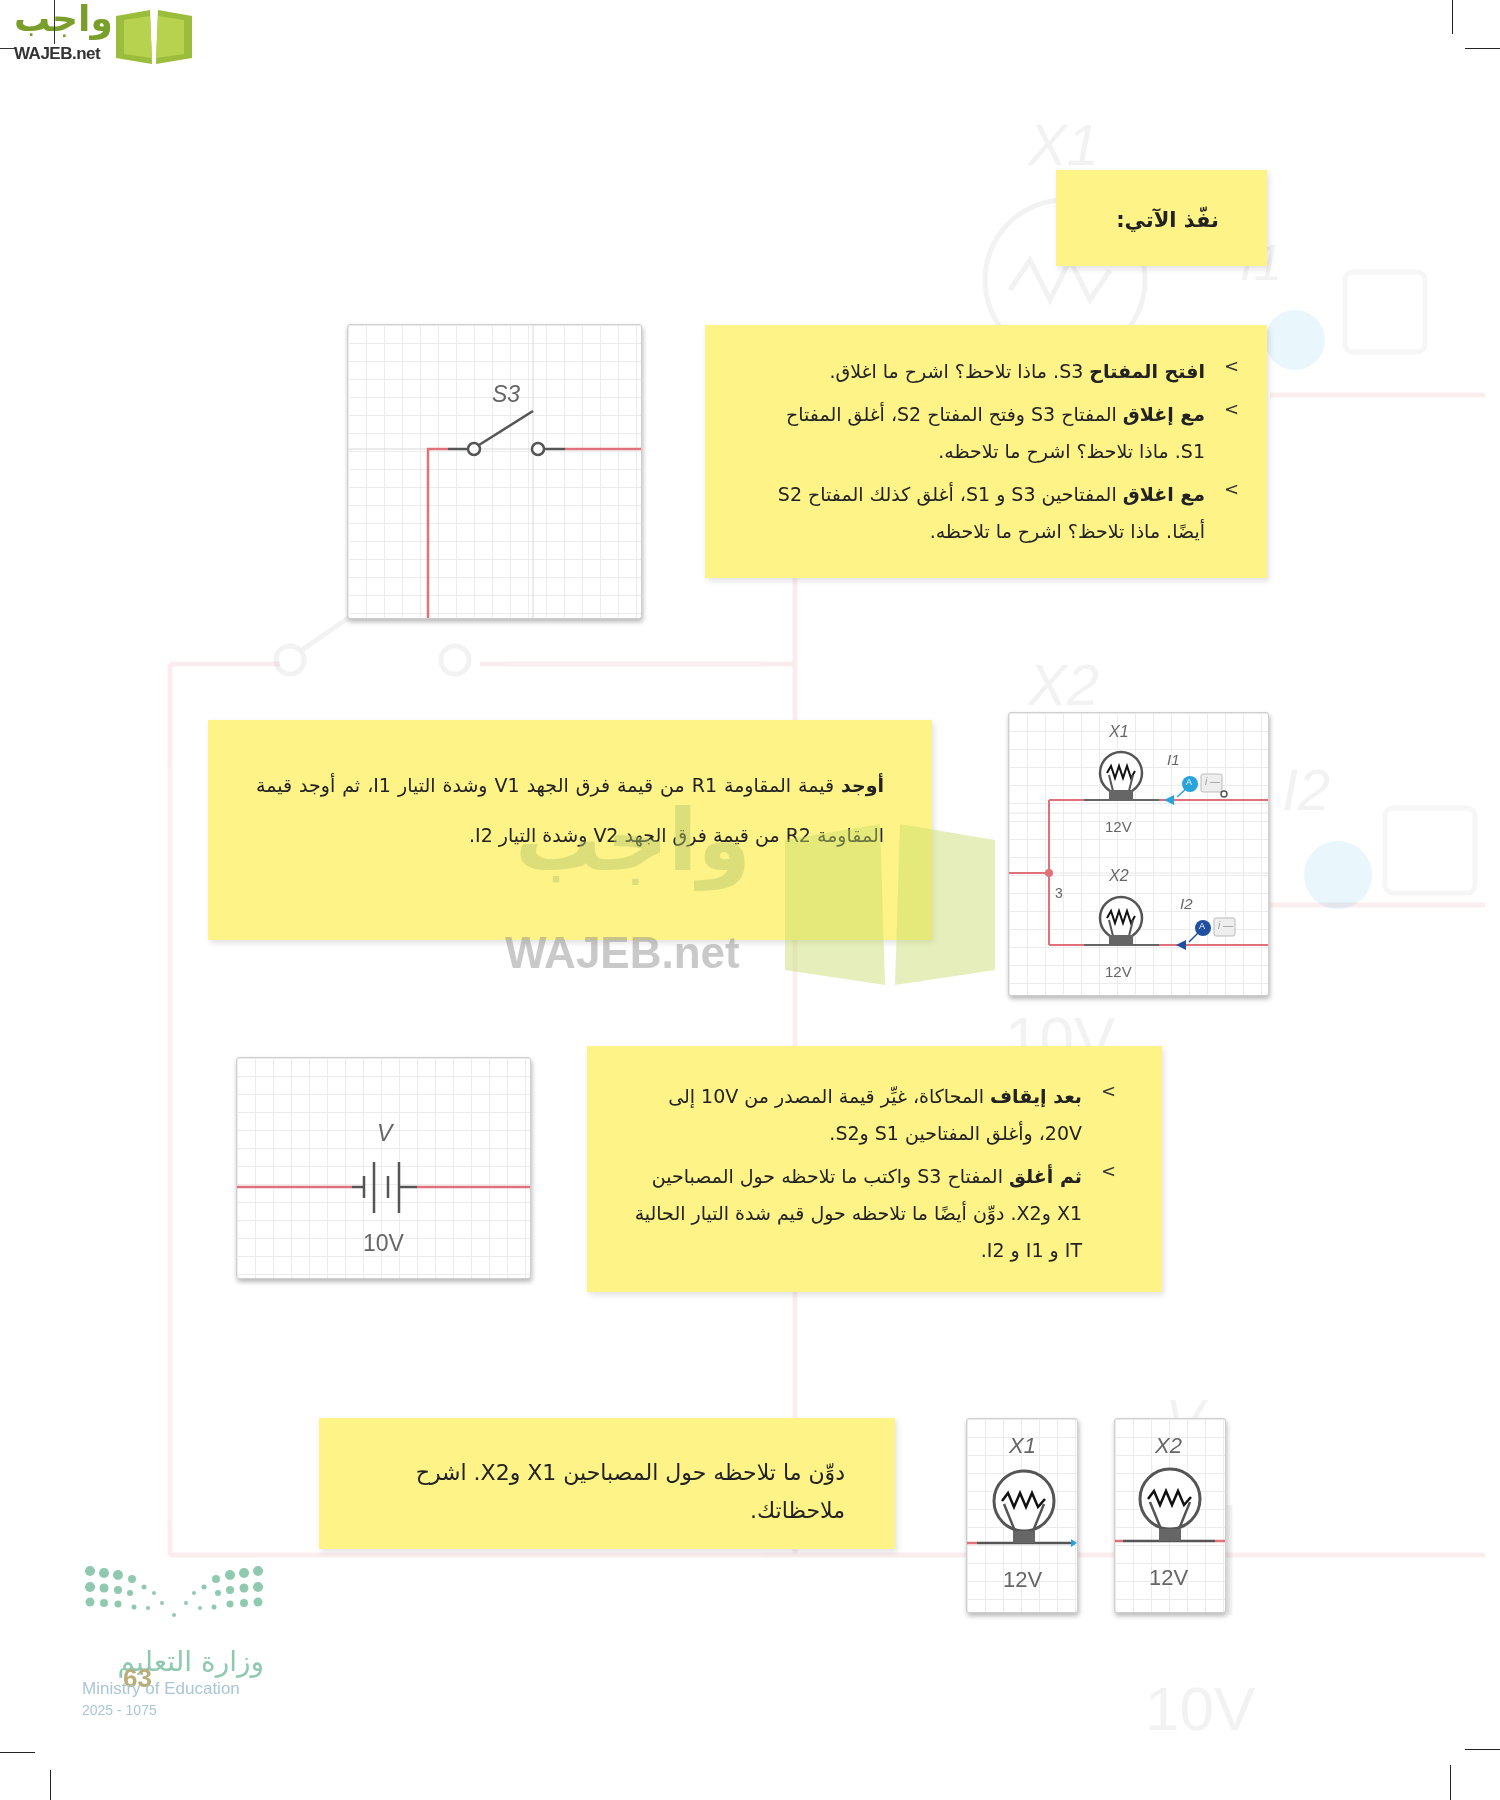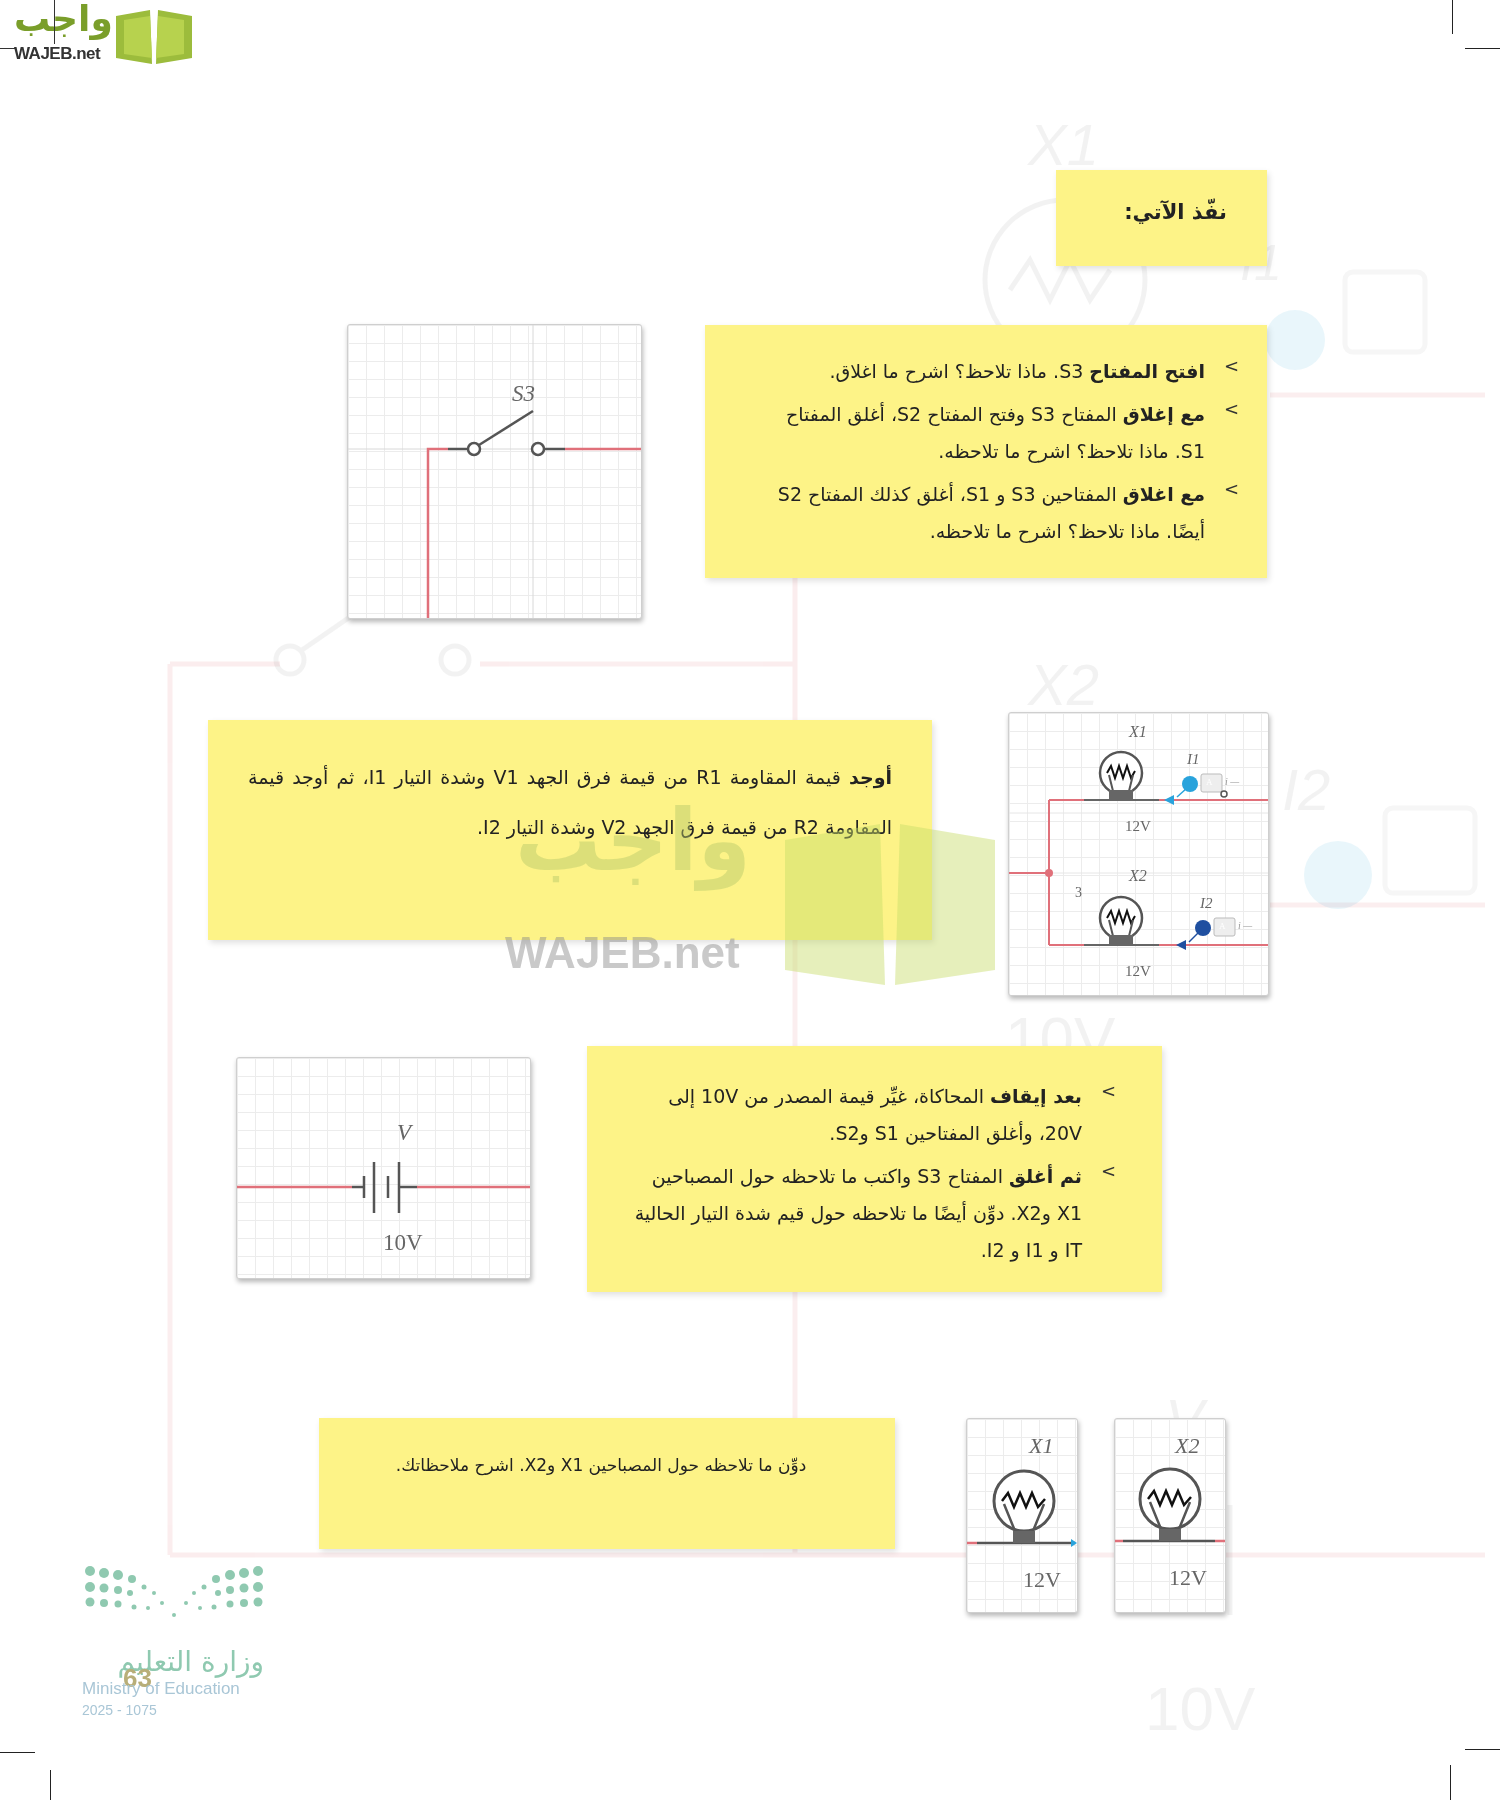--- a/index.html
+++ b/index.html
@@ -1,24 +1,24 @@
 <!DOCTYPE html>
 <html><head>
 <meta charset="utf-8">
 <style>
   html,body{margin:0;padding:0;}
   body{width:1500px;height:1800px;position:relative;background:#ffffff;overflow:hidden;font-family:"DejaVu Sans",sans-serif;}
   .abs{position:absolute;}
   .note{position:absolute;background:#fdf387;box-shadow:2px 3px 6px rgba(0,0,0,0.12);direction:rtl;color:#222;font-family:"DejaVu Sans",sans-serif;}
-  .note p{margin:0;}
+  .note p{margin:8px;}
   .panel{position:absolute;background-color:#fff;border:1px solid #cfcfcf;border-radius:3px;box-shadow:1px 3px 5px rgba(0,0,0,0.28);
     background-image:linear-gradient(#ececec 1px,transparent 1px),linear-gradient(90deg,#ececec 1px,transparent 1px);
     background-size:18px 18px;overflow:hidden;}
   .panel svg{position:absolute;left:0;top:0;}
-  .lbl{position:absolute;color:#666;font-family:Liberation Serif, serif;padding-left:20px;}
+  .lbl{position:absolute;color:#666;font-family:Liberation Sans, sans-serif;}
   .it{font-style:italic;}
   .bullet-row{display:flex;align-items:flex-start;}
   .chev{width:34px;flex:0 0 34px;text-align:right;font-size:18px;color:#333;padding-top:2px;}
   .btext{flex:1;font-size:19px;line-height:37px;}
   b{font-weight:bold;}
   .crop{position:absolute;background:#222;}
 </style>
 </head>
 <body>
 
@@ -200,21 +200,21 @@
     <span class="chev">&gt;</span>
     <span class="btext"><b>بعد إيقاف</b><span> المحاكاة، غيِّر قيمة المصدر من 10V إلى 20V، وأغلق المفتاحين S1 وS2.</span></span>
   </div>
   <div class="bullet-row" style="margin-top:6px;">
     <span class="chev">&gt;</span>
     <span class="btext"><b>ثم أغلق</b><span> المفتاح S3 واكتب ما تلاحظه حول المصباحين X1 وX2. دوِّن أيضًا ما تلاحظه حول قيم شدة التيار الحالية IT و I1 و I2.</span></span>
   </div>
 </div>
 
 <div class="note" style="left:319px;top:1418px;width:576px;height:131px;padding:28px 42px 0 30px;box-sizing:border-box;">
-  <p style="font-size:17px;line-height:38px;text-align:center;">دوِّن ما تلاحظه حول المصباحين X1 وX2. اشرح ملاحظاتك.</p>
+  <p style="font-size:22px;line-height:38px;">دوِّن ما تلاحظه حول المصباحين X1 وX2. اشرح ملاحظاتك.</p>
 </div>
 
 <div class="panel" style="left:966px;top:1418px;width:110px;height:193px;">
   <svg width="110" height="193">
     <line x1="0" y1="124" x2="10" y2="124" stroke="#e0707a" stroke-width="2.5"></line>
     <line x1="10" y1="124" x2="108" y2="124" stroke="#555" stroke-width="2.5"></line>
     <polygon points="110,124 104,120 104,128" fill="#29a3dc"></polygon>
     <circle cx="57" cy="82" r="30" stroke="#555" stroke-width="3" fill="#fff"></circle>
     <polyline points="35,82 41,74 47,88 53,74 59,88 65,74 71,88 78,80" stroke="#111" stroke-width="2.5" fill="none"></polyline>
     <path d="M37 85 L48 112 M77 85 L66 112" stroke="#555" stroke-width="2.5"></path>

